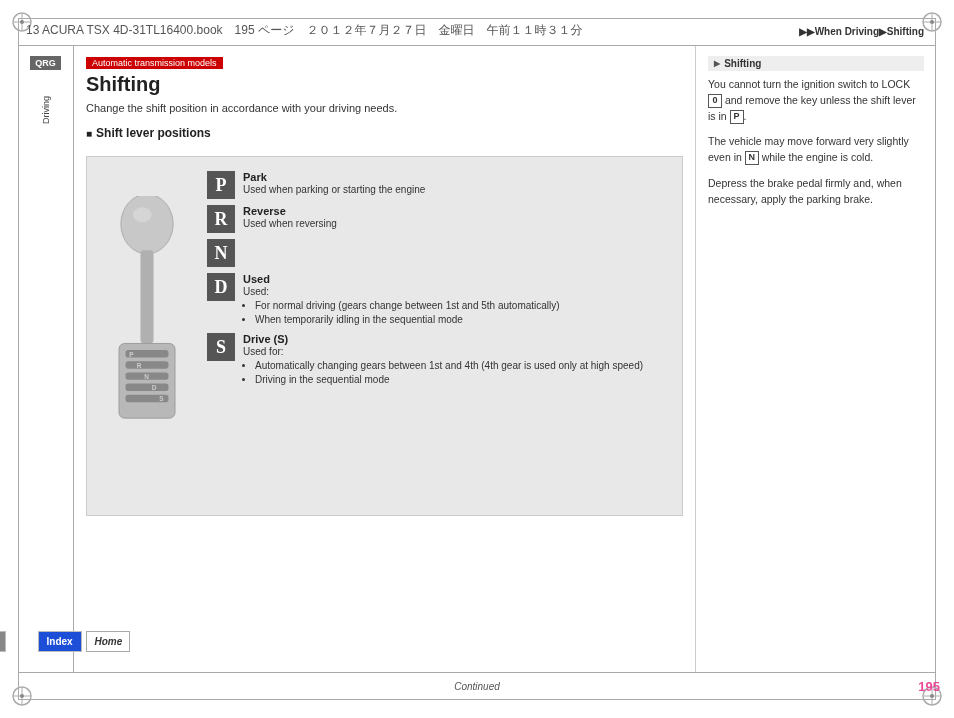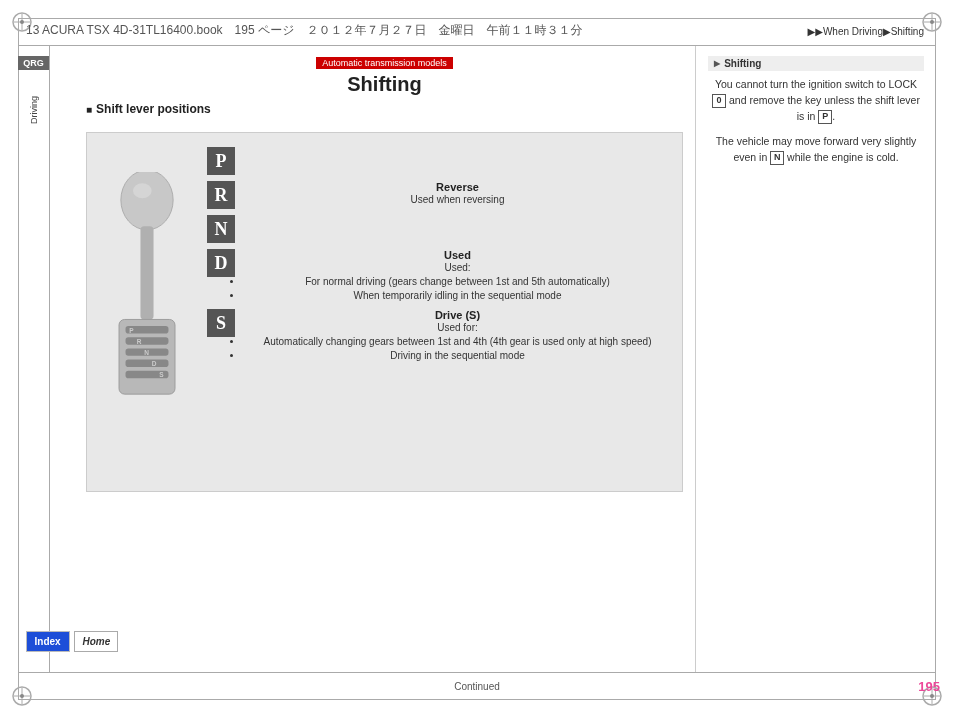--- a/index.html
+++ b/index.html
@@ -26,20 +26,21 @@
       position: absolute;
       top: 18px; left: 18px; right: 18px;
       height: 28px;
       border-bottom: 1px solid #aaa;
       display: flex;
       align-items: center;
       justify-content: flex-end;
       padding: 0 12px;
       font-size: 10px;
       color: #444;
+      font-weight: bold;
     }
 
     .header-breadcrumb {
       font-size: 10px;
       color: #333;
     }
 
     
     .footer-bar {
       position: absolute;
@@ -59,21 +60,21 @@
       bottom: 24px;
       font-size: 13px;
       font-weight: bold;
       color: #ec4899;
     }
 
     
     .left-sidebar {
       position: absolute;
       top: 46px; left: 18px;
-      width: 32px;
+      width: 56px;
       bottom: 46px;
       border-right: 1px solid #aaa;
       display: flex;
       flex-direction: column;
       align-items: center;
     }
 
     .qrg-badge {
       background: #666;
       color: #fff;
@@ -117,21 +118,20 @@
       margin-top: 20px;
     }
 
     
     .main-content {
       position: absolute;
       top: 46px; left: 74px;
       right: 18px;
       bottom: 46px;
       display: flex;
-      text-align: center;
     }
 
     
     .left-column {
       flex: 1;
       padding: 10px 12px;
       border-right: 1px solid #ccc;
     }
 
     
@@ -240,20 +240,21 @@
       color: #222;
     }
 
     .shift-detail {
       font-size: 10px;
       color: #333;
       line-height: 1.4;
     }
 
     .shift-detail ul {
+      margin-left: 12px;
       list-style: disc;
     }
 
     
     .right-section-title {
       font-size: 10px;
       font-weight: bold;
       color: #333;
       background: #eee;
       padding: 2px 6px;
@@ -314,20 +315,21 @@
       color: #555;
     }
 
     .continued-text {
       position: absolute;
       bottom: 26px;
       left: 50%;
       transform: translateX(-50%);
       font-size: 10px;
       color: #555;
+      font-style: italic;
     }
   </style>
 </head>
 <body>
 
 <div class="corner corner-tl">
   <svg viewBox="0 0 24 24">
       <circle cx="12" cy="12" r="9" fill="none" stroke="#aaa" stroke-width="1.5"></circle>
       <line x1="4" y1="12" x2="20" y2="12" stroke="#aaa" stroke-width="1"></line>
       <line x1="12" y1="4" x2="12" y2="20" stroke="#aaa" stroke-width="1"></line>
@@ -377,20 +379,21 @@
     <div class="nav-btn index">Index</div>
     <div class="nav-btn home">Home</div>
   </div>
 </div>
 
 <div class="main-content">
 
   <div class="left-column">
     <div class="auto-trans-badge">Automatic transmission models</div>
     <div class="page-title">Shifting</div>
+    <div class="subtitle">Change the shift position in accordance with your driving needs.</div>
 
     <div class="section-heading">
       <span>Shift lever positions</span>
     </div>
 
     
     <div class="shift-diagram">
 
       <div class="gear-image-area">
         <svg class="gear-stick-svg" viewBox="0 0 90 300">
@@ -413,20 +416,24 @@
           <text x="42" y="196" font-size="7" fill="#ccc" font-weight="bold">N</text>
           <text x="50" y="208" font-size="7" fill="#ccc" font-weight="bold">D</text>
           <text x="58" y="220" font-size="7" fill="#ccc" font-weight="bold">S</text>
         </svg>
       </div>
 
       <div class="shift-positions">
 
         <div class="shift-item">
           <div class="shift-letter" style="font-family:serif; font-size:18px;">P</div>
+          <div class="shift-desc">
+            <div class="shift-name">Park</div>
+            <div class="shift-detail">Used when parking or starting the engine</div>
+          </div>
         </div>
 
         <div class="shift-item">
           <div class="shift-letter" style="font-family:serif; font-size:18px;">R</div>
           <div class="shift-desc">
             <div class="shift-name">Reverse</div>
             <div class="shift-detail">Used when reversing</div>
           </div>
         </div>
 
@@ -468,20 +475,23 @@
   <div class="right-column">
     <div class="right-section-title">
       <span>Shifting</span>
     </div>
     <div class="right-text">
       You cannot turn the ignition switch to LOCK <span class="inline-badge">0</span> and remove the key unless the shift lever is in <span class="inline-badge">P</span>.
     </div>
     <div class="right-text">
       The vehicle may move forward very slightly even in <span class="inline-badge">N</span> while the engine is cold.
     </div>
+    <div class="right-text">
+      Depress the brake pedal firmly and, when necessary, apply the parking brake.
+    </div>
   </div>
 
 </div>
 
 <div class="footer-bar">
 </div>
 
 <div class="continued-text">Continued</div>
 
 <div class="page-number">195</div>

